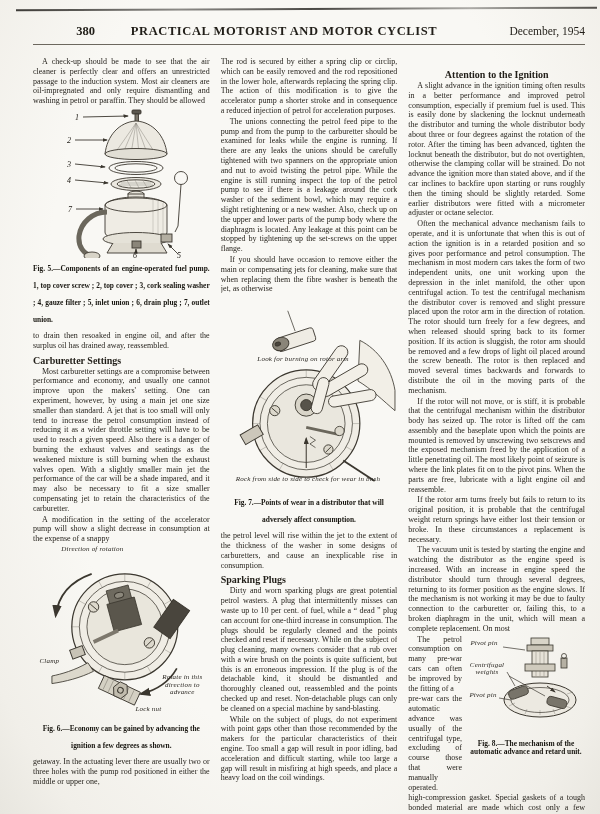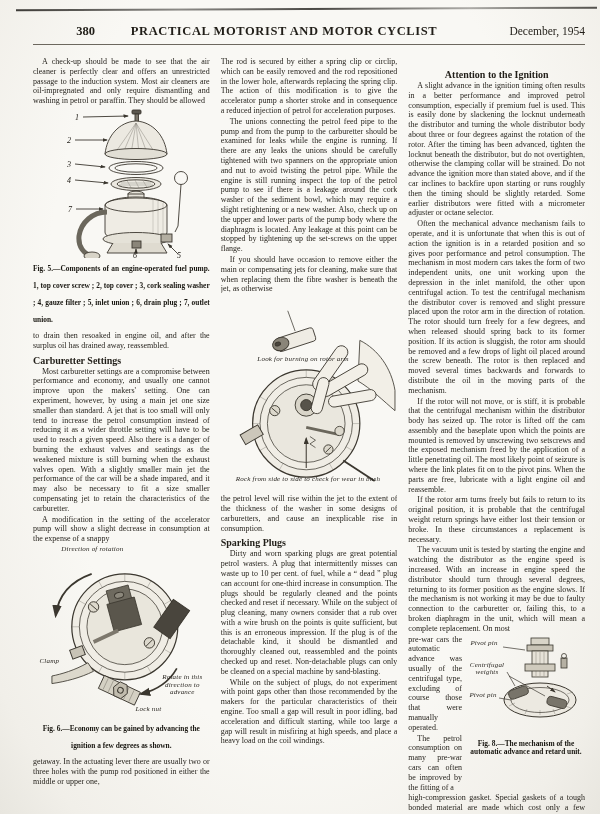--- a/index.html
+++ b/index.html
@@ -269,20 +269,21 @@
                 <rect x="101" y="88" width="12" height="40" rx="6" fill="#f2efe7" stroke-width="0.9"></rect>
               </g>
 
             <line x1="92" y1="186" x2="92" y2="154" stroke-width="1.1" marker-end="url(#ah7)"></line>
             <line x1="132" y1="178" x2="166" y2="200" stroke-width="2"></line>
           </g>
         </svg>
         <div class="figlabel" style="left:30px;top:12px;width:104px;margin-top:48px;">Look for burning on rotor arm</div>
         <div class="figlabel" style="left:14px;top:180px;width:146px;">Rock from side to side to check for wear in bush</div>
       </div>
+      <p class="caption cap-center">Fig. 7.—Points of wear in a distributor that will adversely affect consumption.</p>
 
       <p class="body">the petrol level will rise within the jet to the extent of the thickness of the washer in some designs of carburetters, and cause an inexplicable rise in consumption.</p>
       <h3 class="subhead">Sparking Plugs</h3>
       <p class="body ind">Dirty and worn sparking plugs are great potential petrol wasters. A plug that intermittently misses can waste up to 10 per cent. of fuel, while a “ dead ” plug can account for one-third increase in consumption. The plugs should be regularly cleaned and the points checked and reset if necessary.  While on the subject of plug cleaning, many owners consider that a rub over with a wire brush on the points is quite sufficient, but this is an erroneous impression. If the plug is of the detachable kind, it should be dismantled and thoroughly cleaned out, reassembled and the points checked up and reset. Non-detachable plugs can only be cleaned on a special machine by sand-blasting.</p>
       <p class="body ind">While on the subject of plugs, do not experiment with point gaps other than those recommended by the makers for the particular characteristics of their engine. Too small a gap will result in poor idling, bad acceleration and difficult starting, while too large a gap will result in misfiring at high speeds, and place a heavy load on the coil windings.</p>
     </div>
 
     <div class="col">
       <h3 class="subhead" style="margin-top:12px;text-align:center;">Attention to the Ignition</h3>
       <p class="body ind">A slight advance in the ignition timing often results in a better performance and improved petrol consumption, especially if premium fuel is used. This is easily done by slackening the locknut underneath the distributor and turning the whole distributor body about three or four degrees against the rotation of the rotor. After the timing has been advanced, tighten the locknut beneath the distributor, but do not overtighten, otherwise the clamping collar will be strained. Do not advance the ignition more than stated above, and if the car inclines to backfire upon starting or runs roughly then the timing should be slightly retarded. Some earlier distributors were fitted with a micrometer adjuster or octane selector.</p>
@@ -333,20 +334,20 @@
               <line x1="40" y1="36" x2="48" y2="50" stroke-width="0.7"></line>
               <line x1="42" y1="40" x2="78" y2="60" stroke-width="0.7"></line>
               <line x1="32" y1="62" x2="44" y2="64" stroke-width="0.7"></line>
             </g>
           </svg>
           <div class="figlabel" style="left:0;top:4px;width:34px;">Pivot pin</div>
           <div class="figlabel" style="left:0;top:26px;width:40px;">Centrifugal weights</div>
           <div class="figlabel" style="left:0;top:56px;width:32px;">Pivot pin</div>
           <p class="fig8cap">Fig. 8.—The mechanism of the automatic advance and retard unit.</p>
         </div>
+        <p class="body ind">The petrol consumption on many pre-war cars can often be improved by the fitting of a</p>
         <p class="body">pre-war cars the automatic advance was usually of the centrifugal type, excluding of course those that were manually operated.</p>
-        <p class="body ind">The petrol consumption on many pre-war cars can often be improved by the fitting of a</p>
         <p class="body">high-compression gasket. Special gaskets of a tough bonded material are made which cost only a few shillings more than the standard copper-asbestos type, and they make a surprising difference in reduced petrol consumption and performance.</p>
       </div>
     </div>
 
   </div>
 </div>
 
 </body></html>

